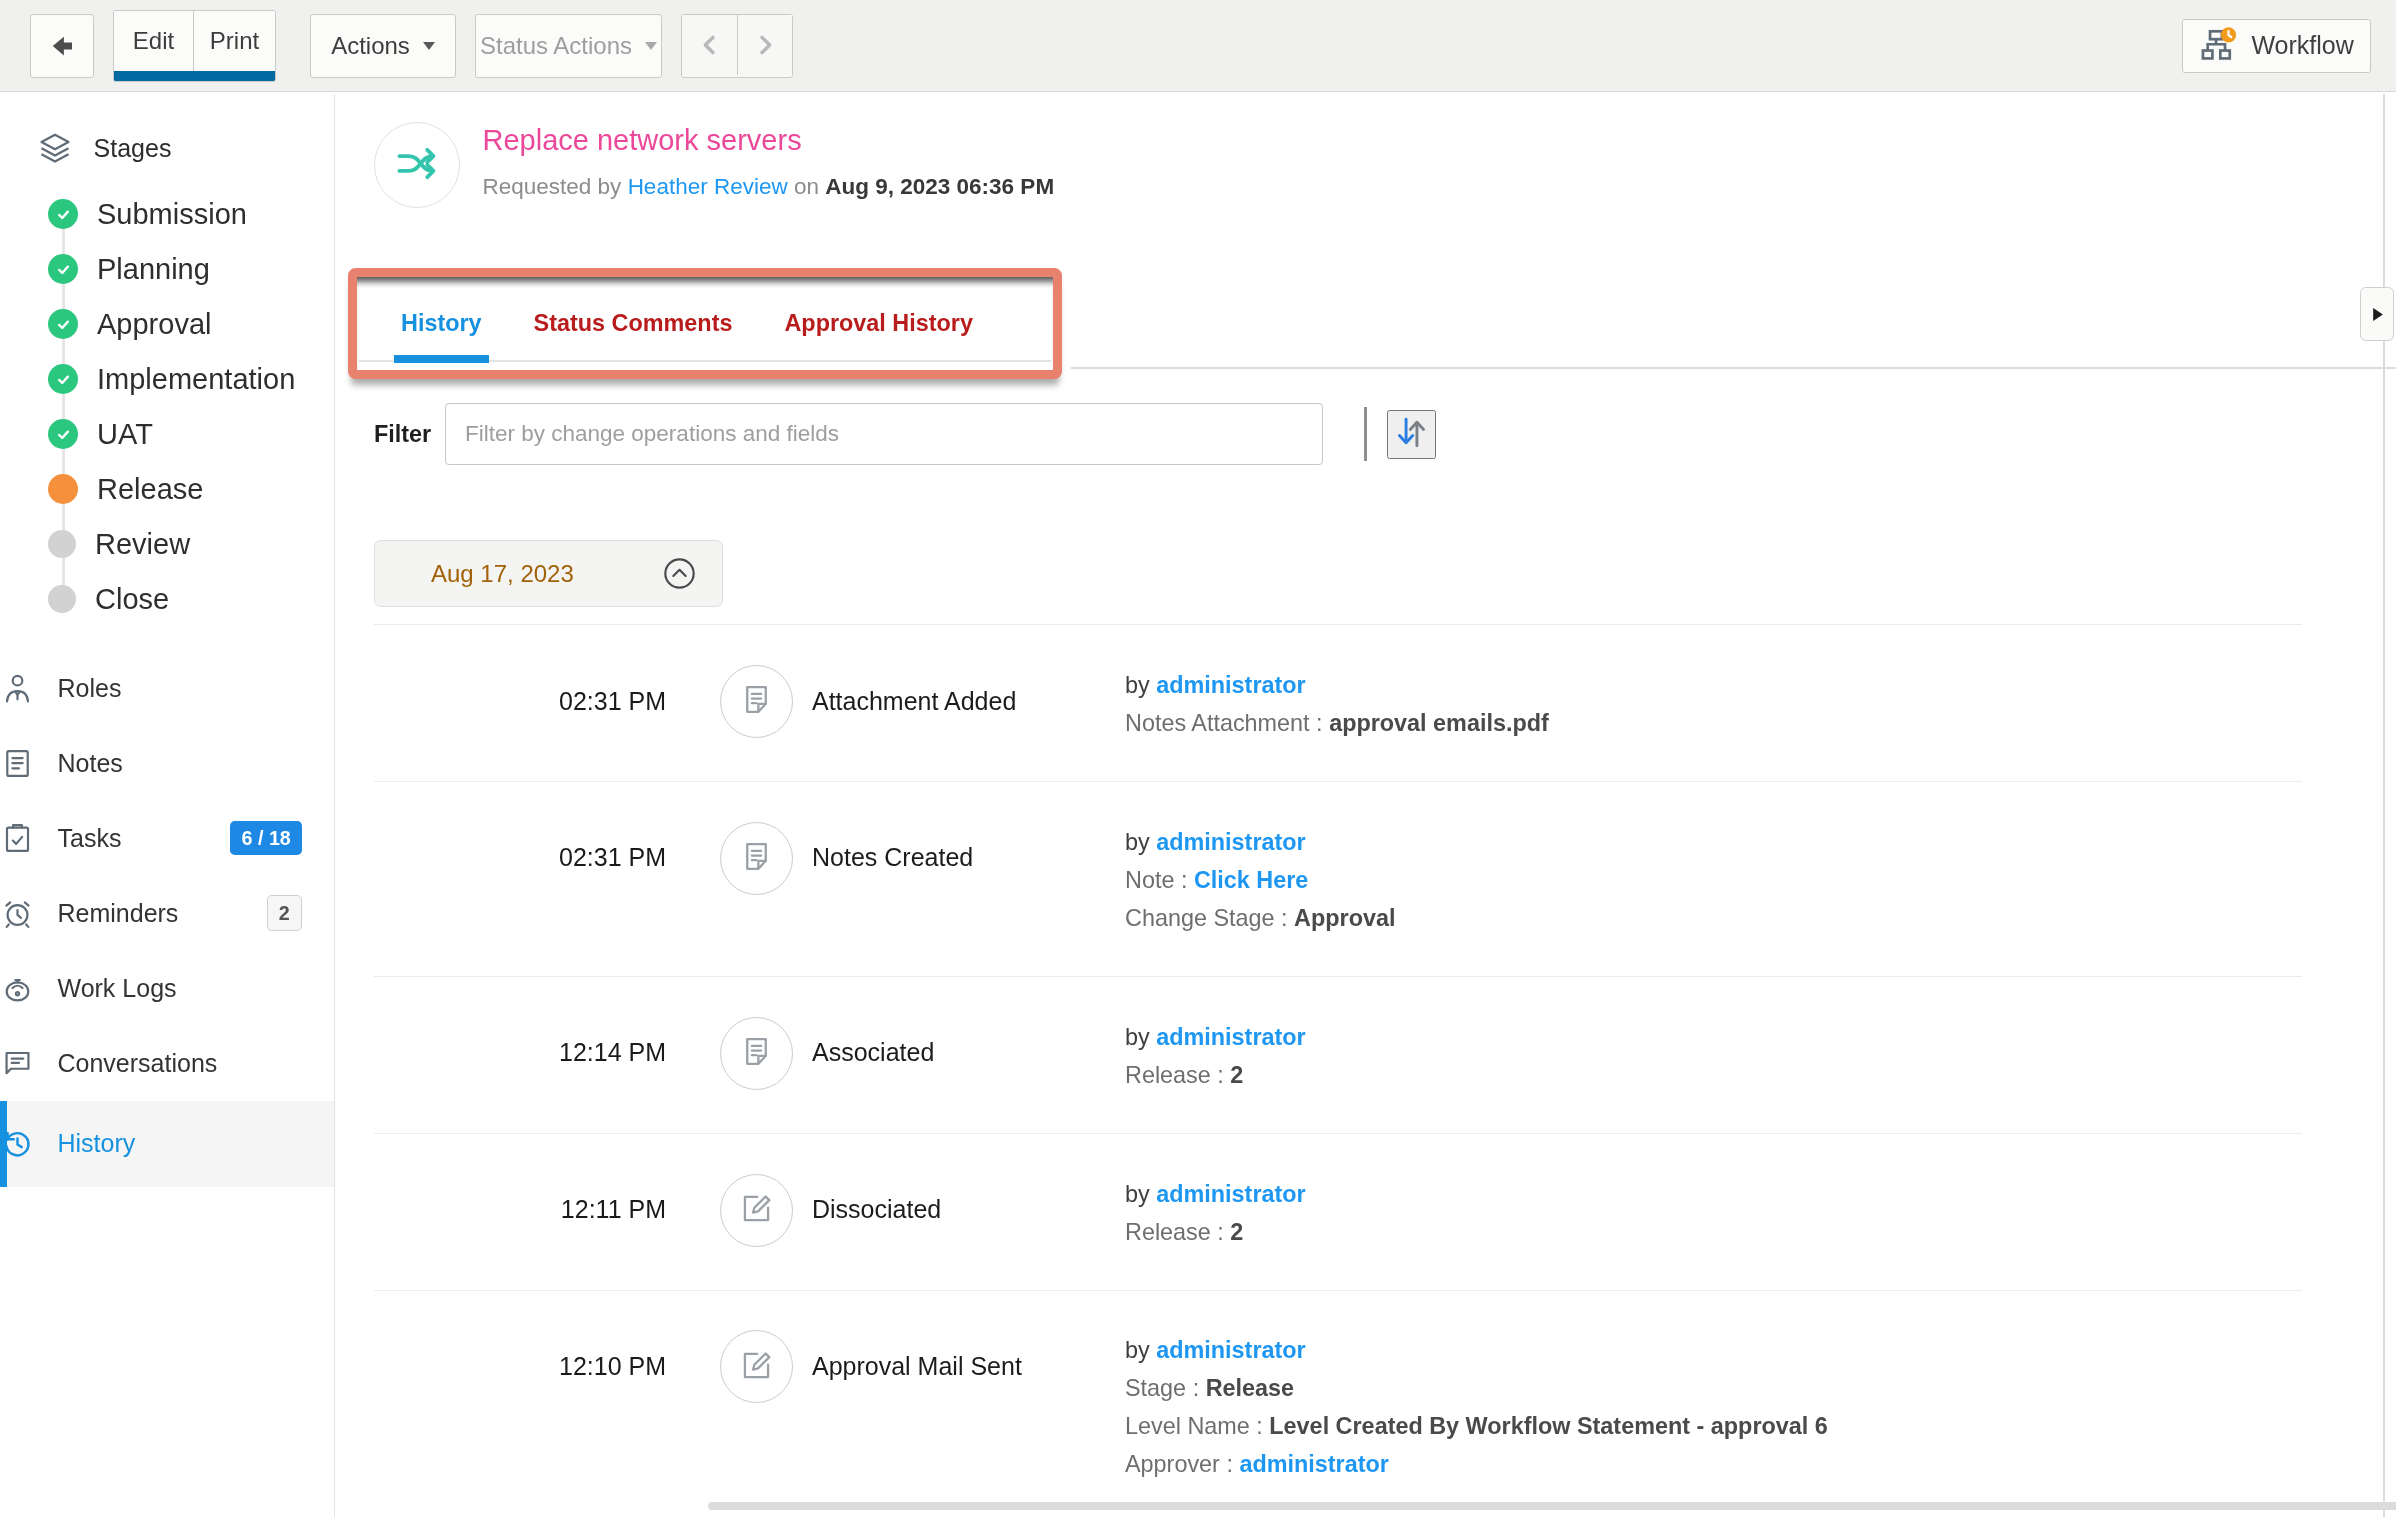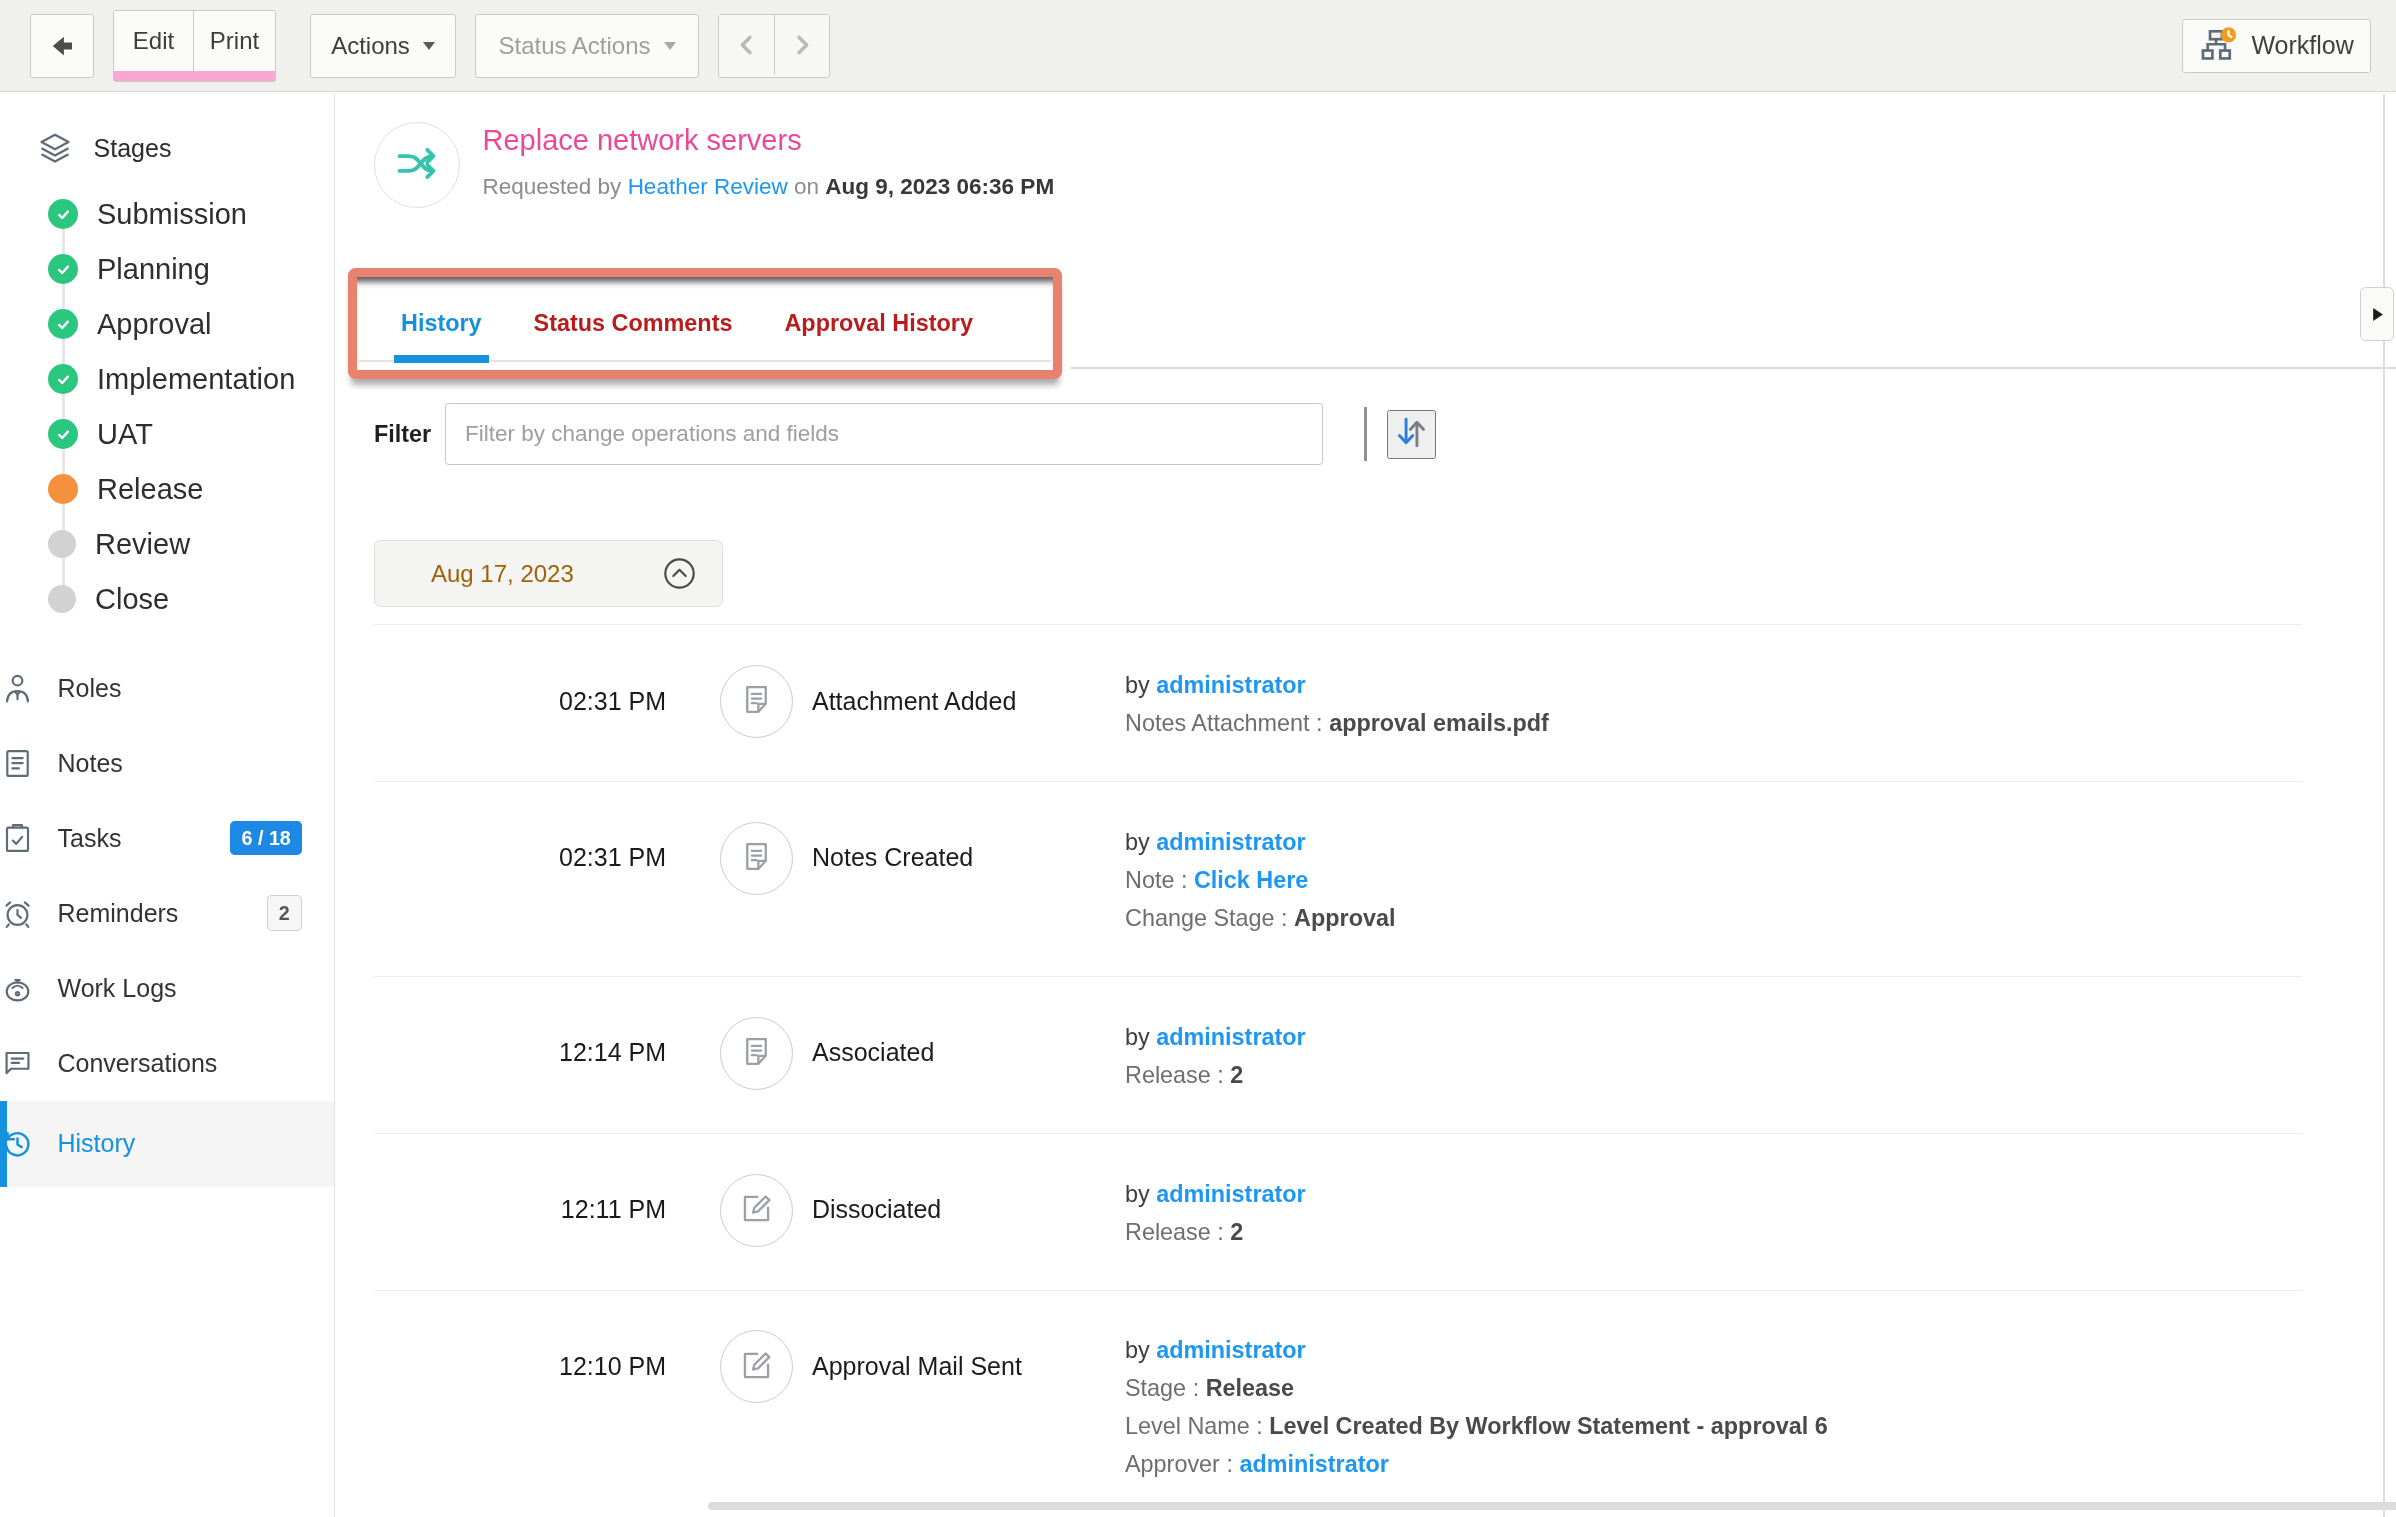--- a/index.html
+++ b/index.html
@@ -5,26 +5,26 @@
   * { margin:0; padding:0; box-sizing:border-box; }
   html,body { width:2397px; height:1518px; overflow:hidden; background:#fff;
     font-family:"Liberation Sans", sans-serif; -webkit-font-smoothing:antialiased; }
 
   
   .toolbar { position:absolute; left:0; top:0; width:2397px; height:92px; background:#f0f0ee;
     border-bottom:1.9px solid #d9d9d6; display:flex; align-items:center; z-index:30; }
   .tb-btn { height:64px; background:#fbfbfa; border:1.9px solid #c9c9c7; border-radius:2.8px;
     display:flex; align-items:center; justify-content:center; font-size:24px; color:#3d3d3d; cursor:pointer; }
   .tb-back { width:64px; margin-left:30px; }
-  .tb-group { display:flex; margin-left:19px; border:1.9px solid #c9c9c7; border-radius:2.8px; background:#f9a8d4; height:72px; }
+  .tb-group { display:flex; margin-left:19px; border:1.9px solid #c9c9c7; border-radius:2.8px; background:#0369a1; height:72px; }
   .tb-group .tb-seg { border:none; border-radius:0; height:60px; }
   .tb-group .tb-seg + .tb-seg { border-left:1.9px solid #c9c9c7; }
   .seg-edit { width:79px; } .seg-print { width:82px; }
   .tb-actions { width:146px; margin-left:34px; gap:13px; }
-  .tb-status { width:224px; margin-left:19px; gap:13px; color:#9e9e9e; }
+  .tb-status { width:187px; margin-left:19px; gap:13px; color:#9e9e9e; }
   .caret { width:0; height:0; border-left:6.6px solid transparent; border-right:6.6px solid transparent; border-top:8.4px solid #5a5a5a; }
   .caret.dim { border-top-color:#a8a8a8; }
   .tb-nav { display:flex; margin-left:19px; border:1.9px solid #c9c9c7; border-radius:2.8px; background:#f7f7f6; height:64px; }
   .tb-nav .tb-seg { border:none; border-radius:0; width:55px; height:60px; background:#f7f7f6; }
   .tb-nav .tb-seg + .tb-seg { border-left:1.9px solid #c9c9c7; }
   .tb-workflow { margin-left:auto; margin-right:26px; width:189px; height:54px; gap:11.2px; font-size:25px; font-weight:500; color:#3f3f3f; }
 
   
   .sidebar { position:absolute; left:0; top:94px; width:335px; bottom:0; background:#fff; border-right:1.9px solid #e2e2e2; }
   .stages-title { display:flex; align-items:center; gap:20.6px; padding:36px 0 15px 37px; font-size:25px; color:#2c2c2c; }

